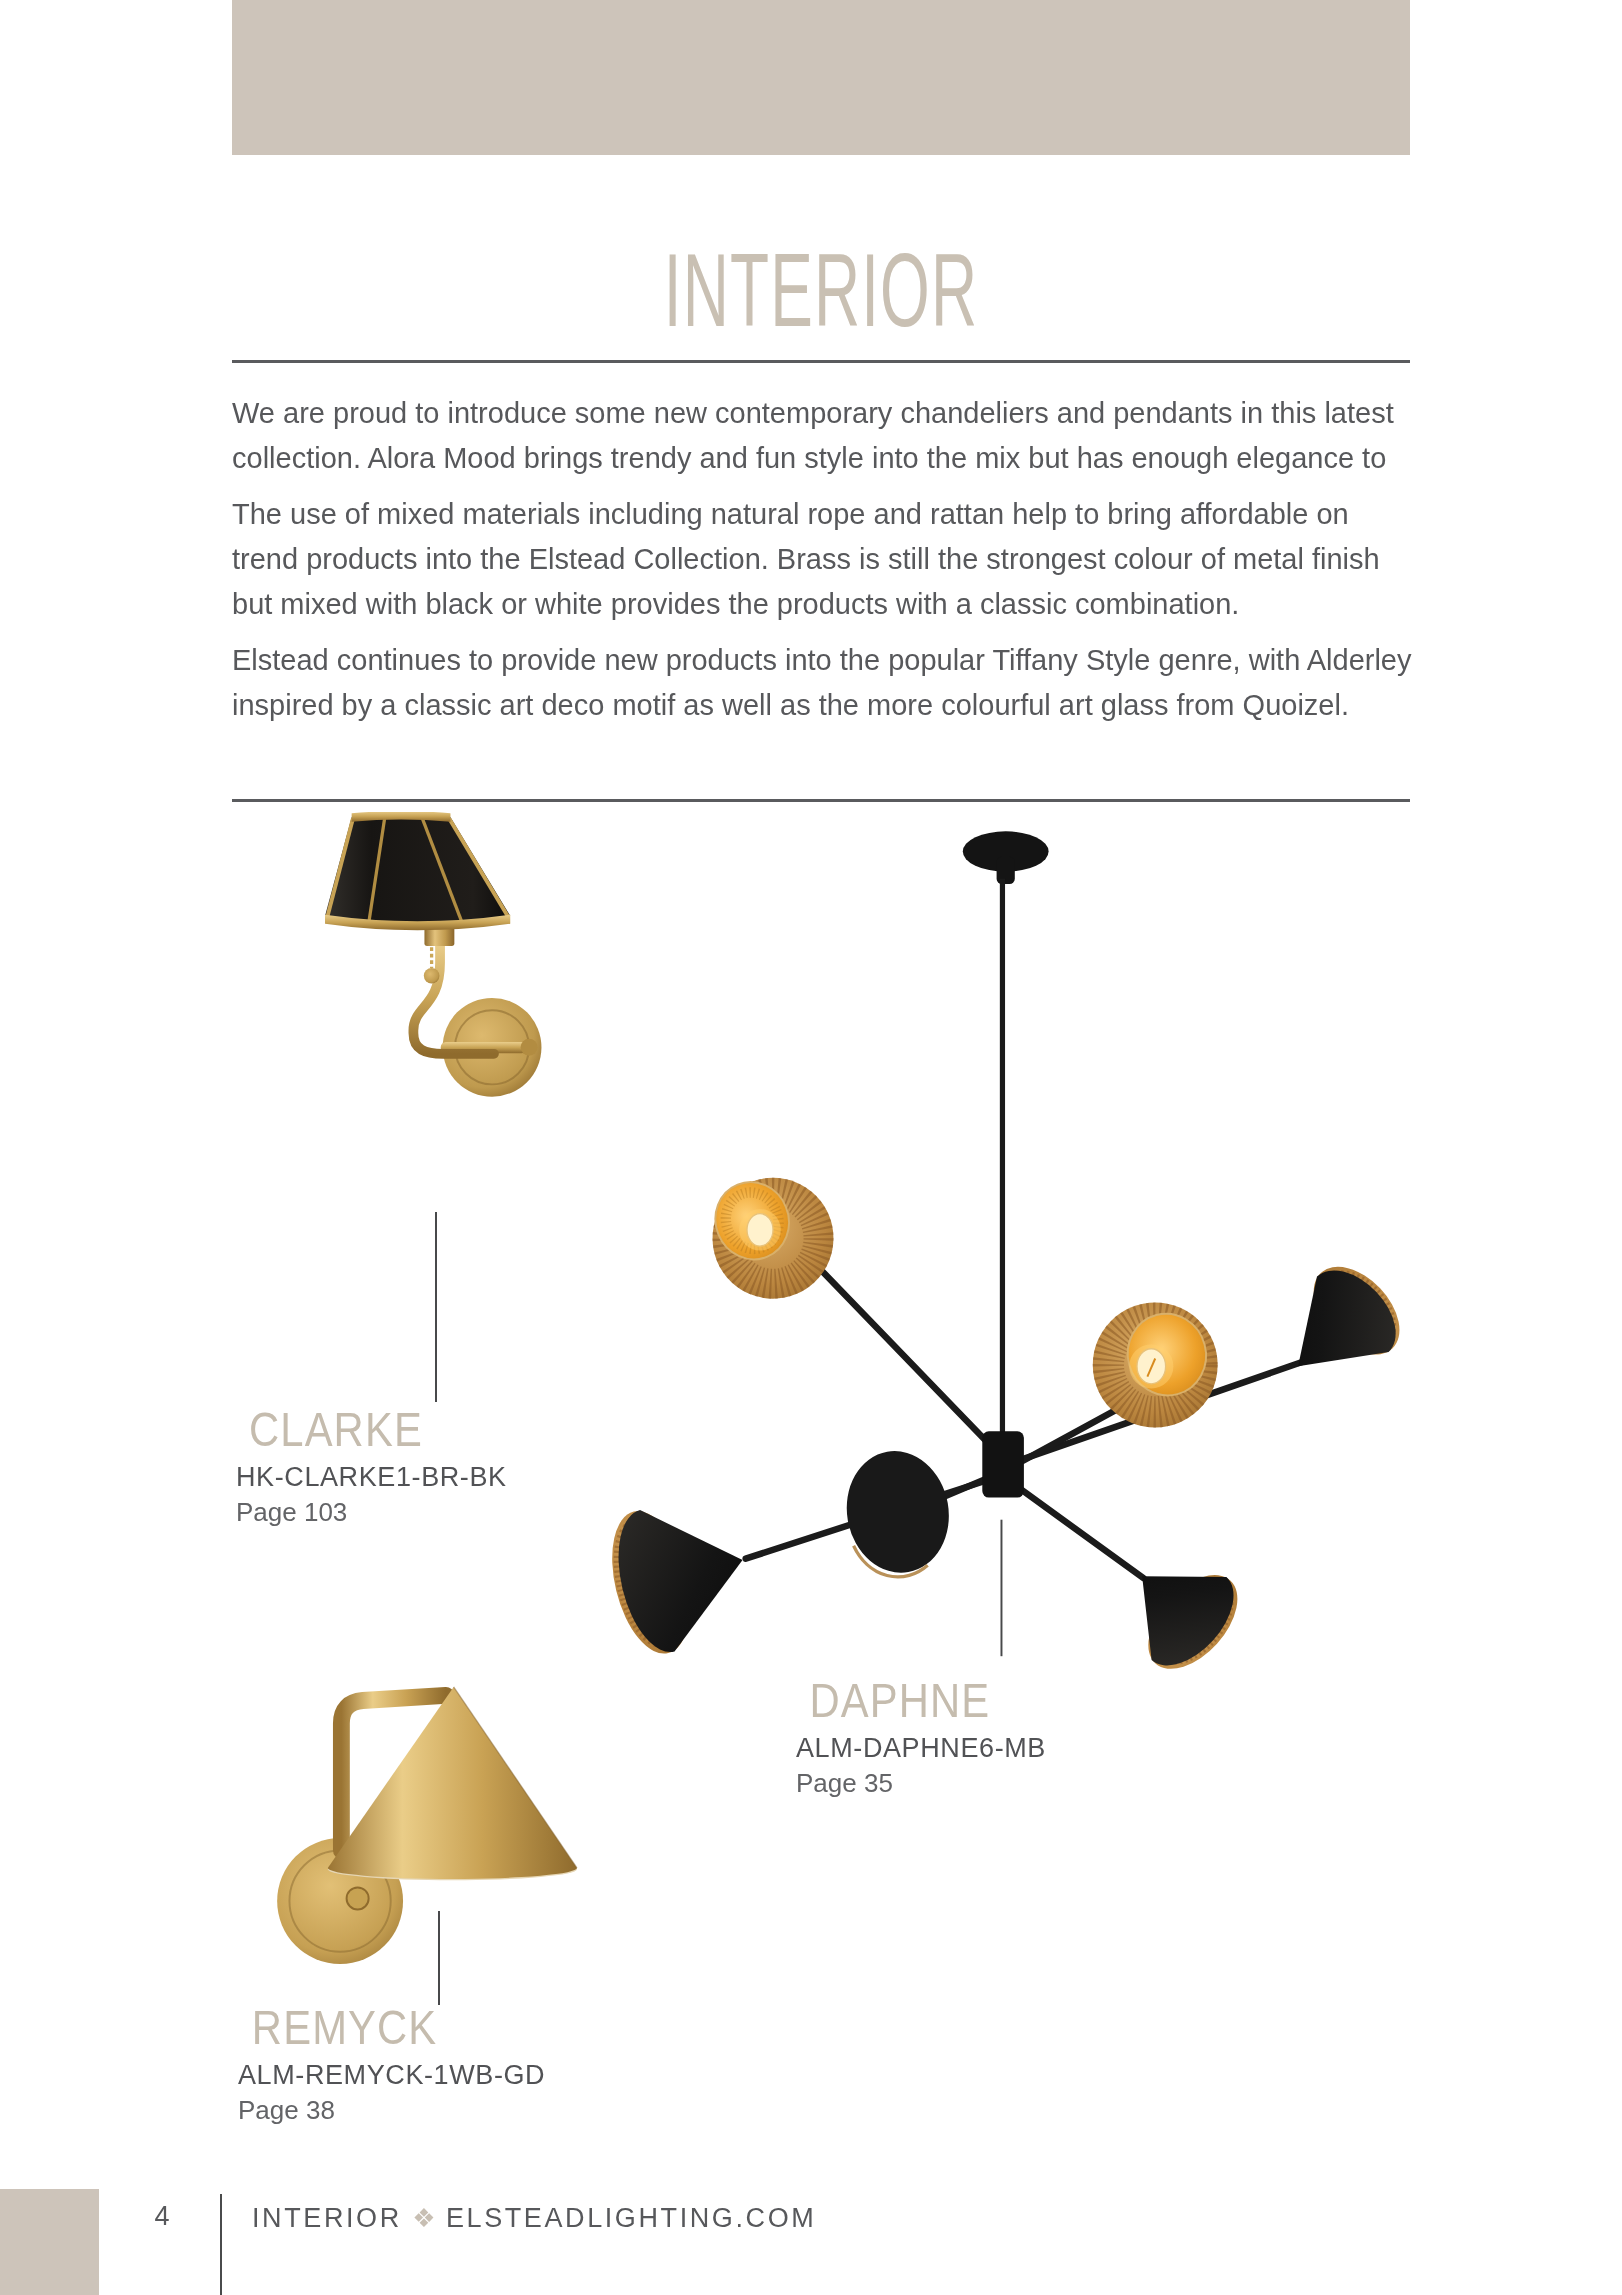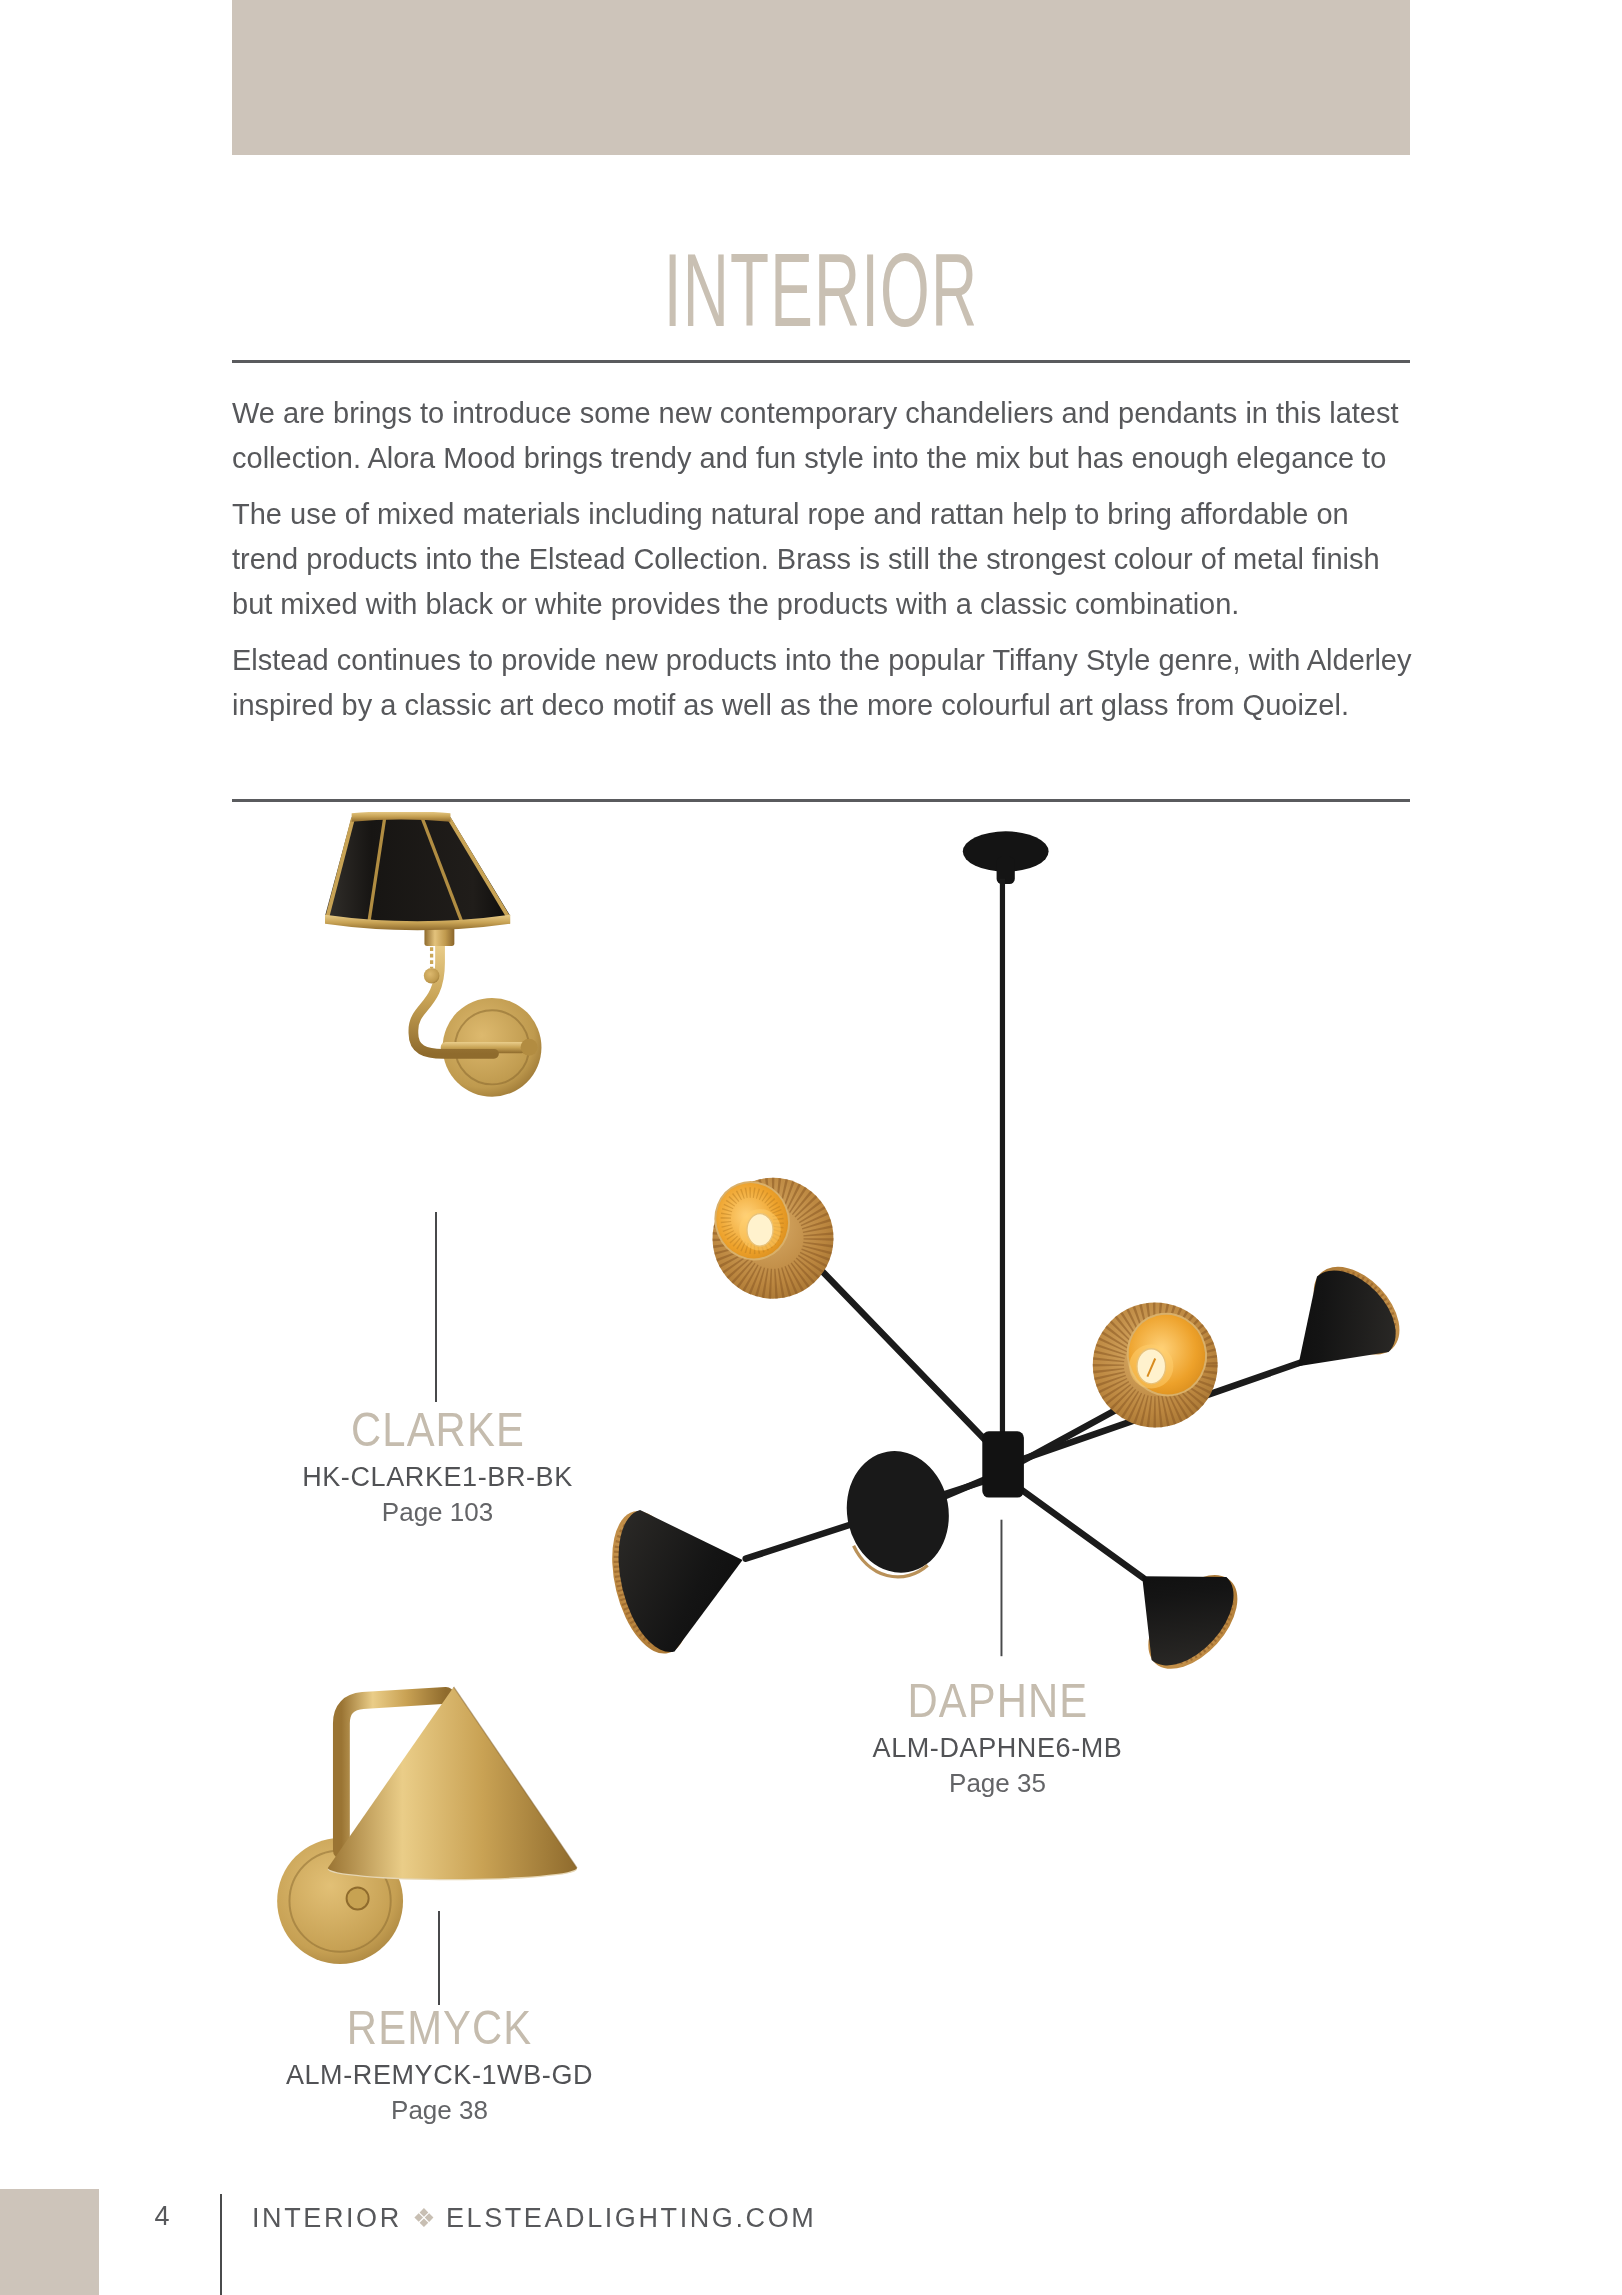--- a/index.html
+++ b/index.html
@@ -21,21 +21,21 @@
   .intro{left:232px;top:391px;width:1235px;font-size:29px;line-height:45px;color:#57585b;}
   .intro .para{margin:0 0 11px 0;}
   .intro .line{white-space:nowrap;}
 
   
   .connector{width:1.9px;background:#48494b;}
   .conn-clarke{left:435px;top:1212px;height:190px;}
   .conn-remyck{left:438px;top:1911px;height:94px;}
 
   
-  .plabel{width:403px;text-align:center;}
+  .plabel{width:403px;text-align:left;}
   .plabel .pname{display:inline-block;font-size:48px;line-height:1.08;color:#c5bcae;letter-spacing:1.3px;transform:scaleX(0.87);}
   .plabel .pcode{font-size:27px;line-height:1.1;color:#515255;letter-spacing:0.6px;margin-top:7px;}
   .plabel .ppage{font-size:26px;line-height:1.1;color:#636467;margin-top:5.8px;}
   .label-clarke{left:236px;top:1404px;}
   .label-daphne{left:796px;top:1675px;}
   .label-remyck{left:238px;top:2002px;}
 
   
   .footer-square{left:0;top:2189px;width:99px;height:107px;background:#cdc4ba;}
   .footer-rule{left:220px;top:2194px;width:1.9px;height:101px;background:#4a4b4c;}
@@ -47,21 +47,21 @@
 <body>
 
 <div class="abs band"></div>
 
 <div class="abs heading">INTERIOR</div>
 
 <div class="abs rule rule1"></div>
 
 <div class="abs intro">
   <div class="para">
-    <div class="line">We are brings to introduce some new contemporary chandeliers and pendants in this latest</div>
+    <div class="line">We are proud to introduce some new contemporary chandeliers and pendants in this latest</div>
     <div class="line">collection. Alora Mood brings trendy and fun style into the mix but has enough elegance to</div>
   </div>
   <div class="para">
     <div class="line">The use of mixed materials including natural rope and rattan help to bring affordable on</div>
     <div class="line">trend products into the Elstead Collection. Brass is still the strongest colour of metal finish</div>
     <div class="line">but mixed with black or white provides the products with a classic combination.</div>
   </div>
   <div class="para">
     <div class="line">Elstead continues to provide new products into the popular Tiffany Style genre, with Alderley</div>
     <div class="line">inspired by a classic art deco motif as well as the more colourful art glass from Quoizel.</div>

